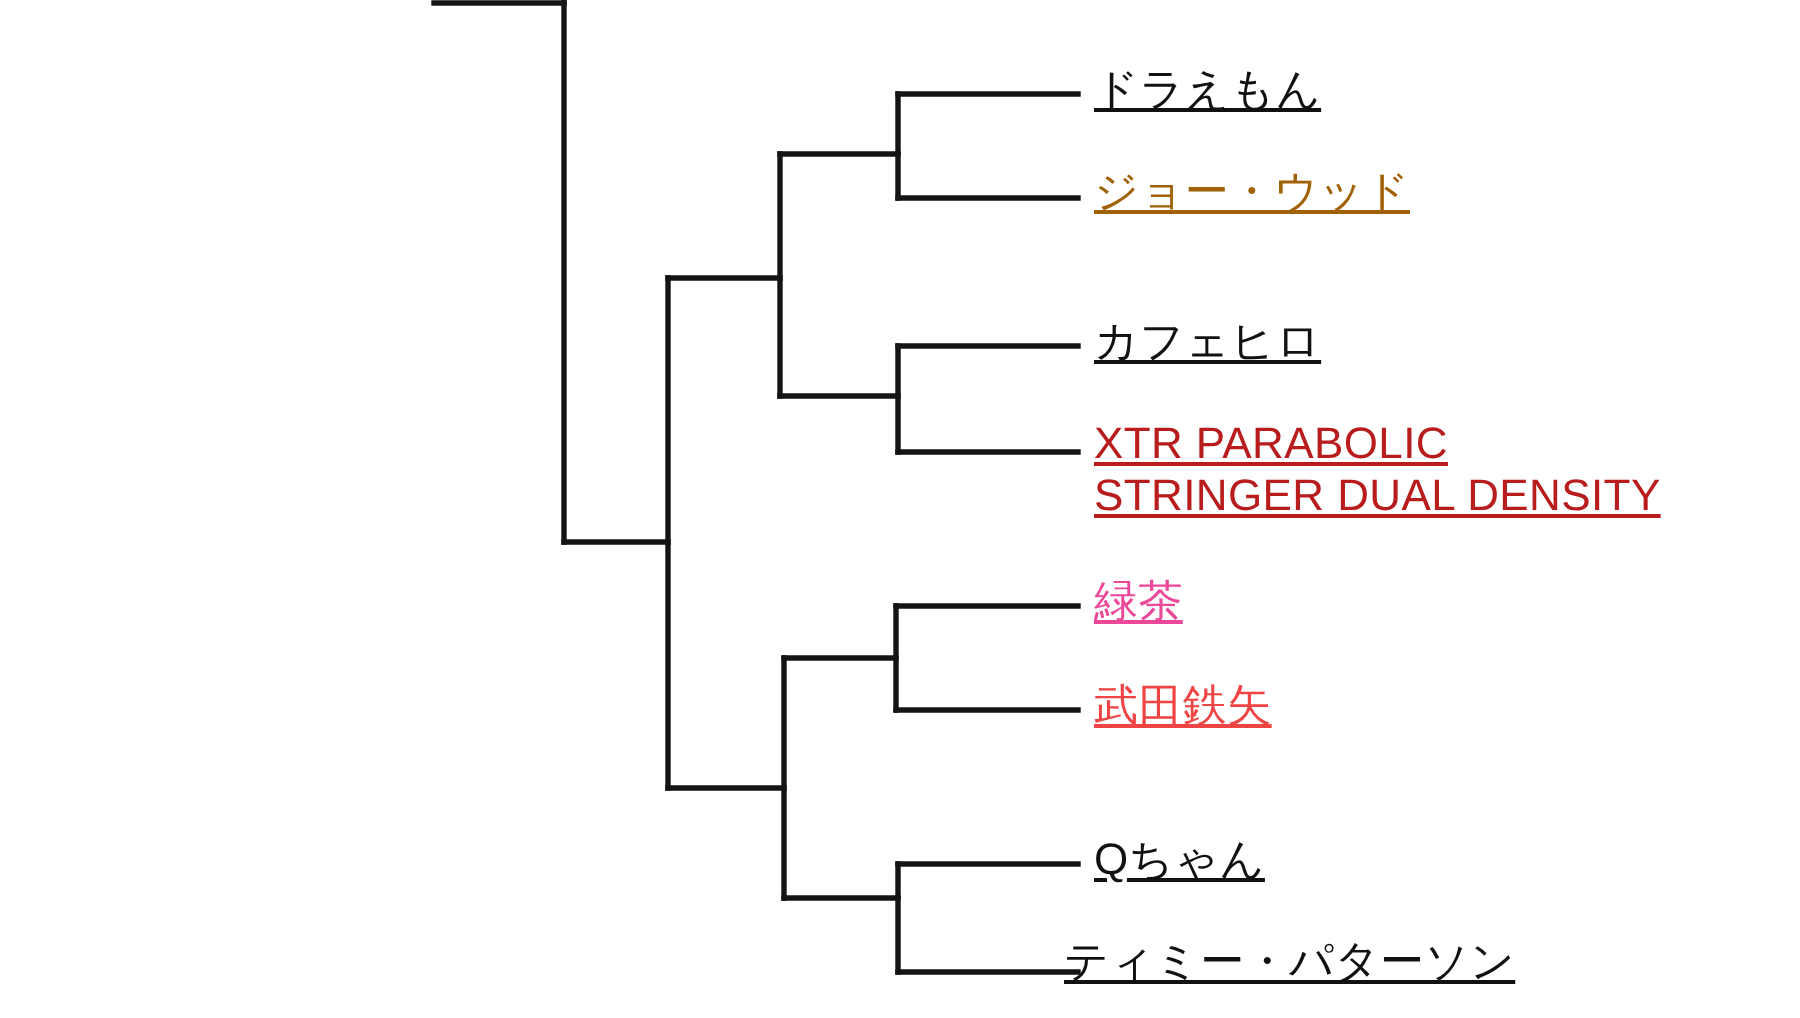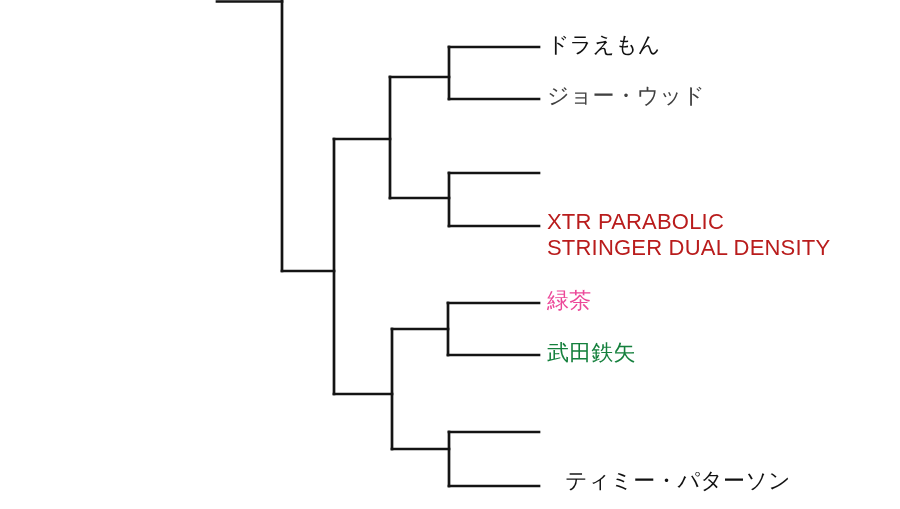--- a/index.html
+++ b/index.html
@@ -32,20 +32,21 @@
     pointer-events: none;
   }
   .leaf-label {
     position: absolute;
     transform: translateY(-50%);
     font-size: 22px;
     line-height: 26px;
     color: #111111;
     white-space: pre;
     letter-spacing: 0.2px;
+    text-decoration: underline;
   }
 </style>
 </head>
 <body>
 
 <div class="stage">
   <svg class="tree-svg" id="tree-svg" viewBox="0 0 900 509">
       <line x1="217" y1="1.5" x2="282" y2="1.5" stroke="#141414" stroke-width="2.7" stroke-linecap="square"></line>
       <line x1="282" y1="0.5" x2="282" y2="271" stroke="#141414" stroke-width="2.7" stroke-linecap="square"></line>
       <line x1="282" y1="271" x2="334" y2="271" stroke="#141414" stroke-width="2.7" stroke-linecap="square"></line>
@@ -66,20 +67,22 @@
       <line x1="448" y1="303" x2="448" y2="355" stroke="#141414" stroke-width="2.7" stroke-linecap="square"></line>
       <line x1="448" y1="303" x2="539" y2="303" stroke="#141414" stroke-width="2.7" stroke-linecap="square"></line>
       <line x1="448" y1="355" x2="539" y2="355" stroke="#141414" stroke-width="2.7" stroke-linecap="square"></line>
       <line x1="392" y1="449" x2="449" y2="449" stroke="#141414" stroke-width="2.7" stroke-linecap="square"></line>
       <line x1="449" y1="432" x2="449" y2="486" stroke="#141414" stroke-width="2.7" stroke-linecap="square"></line>
       <line x1="449" y1="432" x2="539" y2="432" stroke="#141414" stroke-width="2.7" stroke-linecap="square"></line>
       <line x1="449" y1="486" x2="539" y2="486" stroke="#141414" stroke-width="2.7" stroke-linecap="square"></line>
     </svg>
   <div class="labels-layer" id="labels-layer">
       <div class="leaf-label" style="left: 547px; top: 45px; color: rgb(17, 17, 17);">ドラえもん</div>
-      <div class="leaf-label" style="left: 547px; top: 96px; color: #404040;">ジョー・ウッド</div>
+      <div class="leaf-label" style="left: 547px; top: 96px; color: #a16207;">ジョー・ウッド</div>
+      <div class="leaf-label" style="left: 547px; top: 171px; color: rgb(17, 17, 17);">カフェヒロ</div>
       <div class="leaf-label" style="left: 547px; top: 235px; color: #b91c1c;">XTR PARABOLIC
 STRINGER DUAL DENSITY</div>
       <div class="leaf-label" style="left: 547px; top: 301px; color: #ec4899;">緑茶</div>
-      <div class="leaf-label" style="left: 547px; top: 353px; color: #15803d;">武田鉄矢</div>
-      <div class="leaf-label" style="left: 565px; top: 481px; color: rgb(17, 17, 17);">ティミー・パターソン</div>
+      <div class="leaf-label" style="left: 547px; top: 353px; color: #ef4444;">武田鉄矢</div>
+      <div class="leaf-label" style="left: 547px; top: 430px; color: rgb(17, 17, 17);">Qちゃん</div>
+      <div class="leaf-label" style="left: 532px; top: 481px; color: rgb(17, 17, 17);">ティミー・パターソン</div>
     </div>
 </div>
 
 </body></html>

